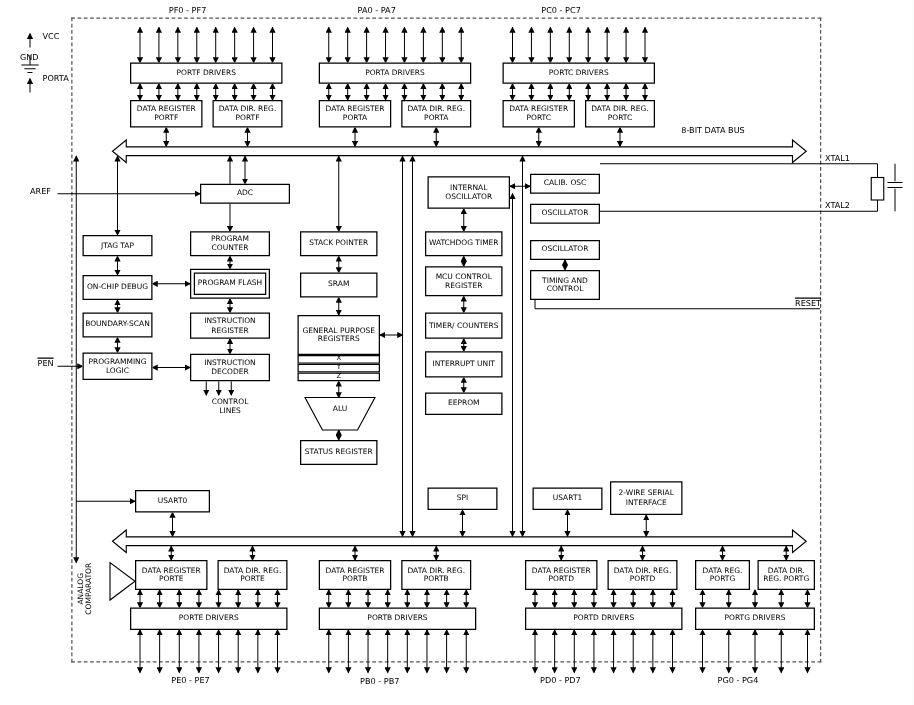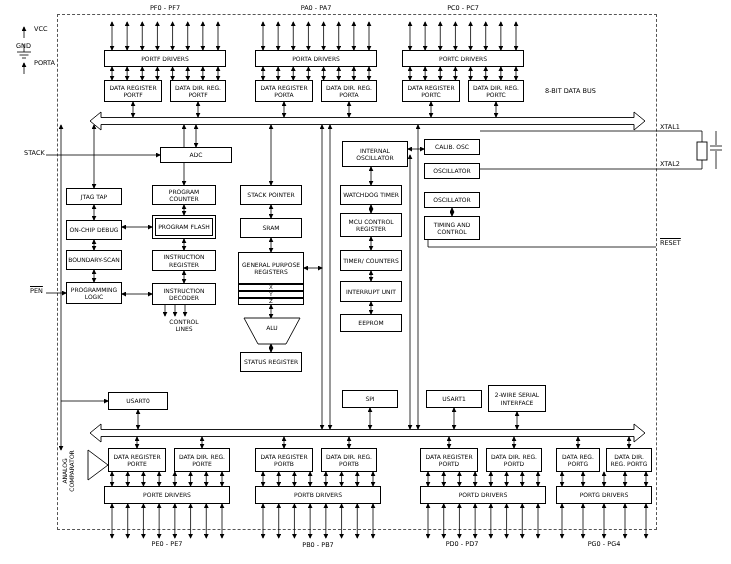--- a/index.html
+++ b/index.html
@@ -5,21 +5,21 @@
   *{box-sizing:border-box}
   html,body{margin:0;padding:0;background:#f4f4f4}
   .stage{position:relative;width:731px;height:564px;background:#fff;font-family:"DejaVu Sans",sans-serif;color:#000;overflow:hidden}
   .frame{position:absolute;left:57px;top:14px;width:600px;height:516px;border:1px dashed #555;z-index:0}
   svg.wires{position:absolute;left:0;top:0;z-index:1}
   .nd{position:absolute;z-index:2;border:1px solid #000;background:#fff;display:flex;align-items:center;justify-content:center;text-align:center;font-size:6px;line-height:1.25;padding:1px}
   .nd.dbl{outline:1px solid #000;outline-offset:-4px}
   .nd.sm{font-size:5.5px;line-height:1;padding:0}
   .lbl{position:absolute;z-index:3;font-size:7px;line-height:1.1;white-space:nowrap}
   .lbl.t{font-size:6.5px}
-  .lbl.c{text-align:center;white-space:normal}
+  .lbl.c{text-align:left;white-space:normal}
   .ovl{text-decoration:overline}
   .free{position:absolute;z-index:3;font-size:6px;line-height:1.2;text-align:center}
   .vert{white-space:pre-line;transform:rotate(-90deg);transform-origin:center}
 </style>
 </head>
 <body>
 
 <div class="stage">
 
   <div class="frame"></div>
@@ -214,28 +214,28 @@
     <polygon points="88,450 88,480 108,465" fill="#fff" stroke="#000" stroke-width="0.9"></polygon>
   </svg>
 
   <div class="lbl t c" style="left:135px;top:5px;width:60px">PF0 - PF7</div>
   <div class="lbl t c" style="left:286px;top:5px;width:60px">PA0 - PA7</div>
   <div class="lbl t c" style="left:433px;top:5px;width:60px">PC0 - PC7</div>
 
   <div class="lbl t" style="left:34px;top:26px">VCC</div>
   <div class="lbl t" style="left:16px;top:43px">GND</div>
   <div class="lbl t" style="left:34px;top:60px">PORTA</div>
-  <div class="lbl t" style="left:24px;top:150px">STACK</div>
+  <div class="lbl t" style="left:24px;top:150px">AREF</div>
   <div class="lbl t ovl" style="left:30px;top:288px">PEN</div>
 
   <div class="lbl t" style="left:660px;top:124px">XTAL1</div>
   <div class="lbl t" style="left:660px;top:161px">XTAL2</div>
-  <div class="lbl t ovl" style="left:660px;top:240px">RESET</div>
-
-  <div class="lbl t" style="left:545px;top:88px">8-BIT DATA BUS</div>
+  <div class="lbl t ovl" style="left:636px;top:240px">RESET</div>
+
+  <div class="lbl t" style="left:545px;top:101px">8-BIT DATA BUS</div>
   <div class="free" style="left:166px;top:318px;width:36px">CONTROL LINES</div>
   <div class="free vert" style="left:28px;top:462px;width:84px;height:18px">ANALOG
 COMPARATOR</div>
 
   <div class="nd" style="left:104px;top:50px;width:122px;height:17px">PORTF DRIVERS</div>
   <div class="nd" style="left:255px;top:50px;width:122px;height:17px">PORTA DRIVERS</div>
   <div class="nd" style="left:402px;top:50px;width:122px;height:17px">PORTC DRIVERS</div>
 
   <div class="nd" style="left:104px;top:80px;width:58px;height:22px">DATA REGISTER PORTF</div>
   <div class="nd" style="left:170px;top:80px;width:56px;height:22px">DATA DIR. REG. PORTF</div>

